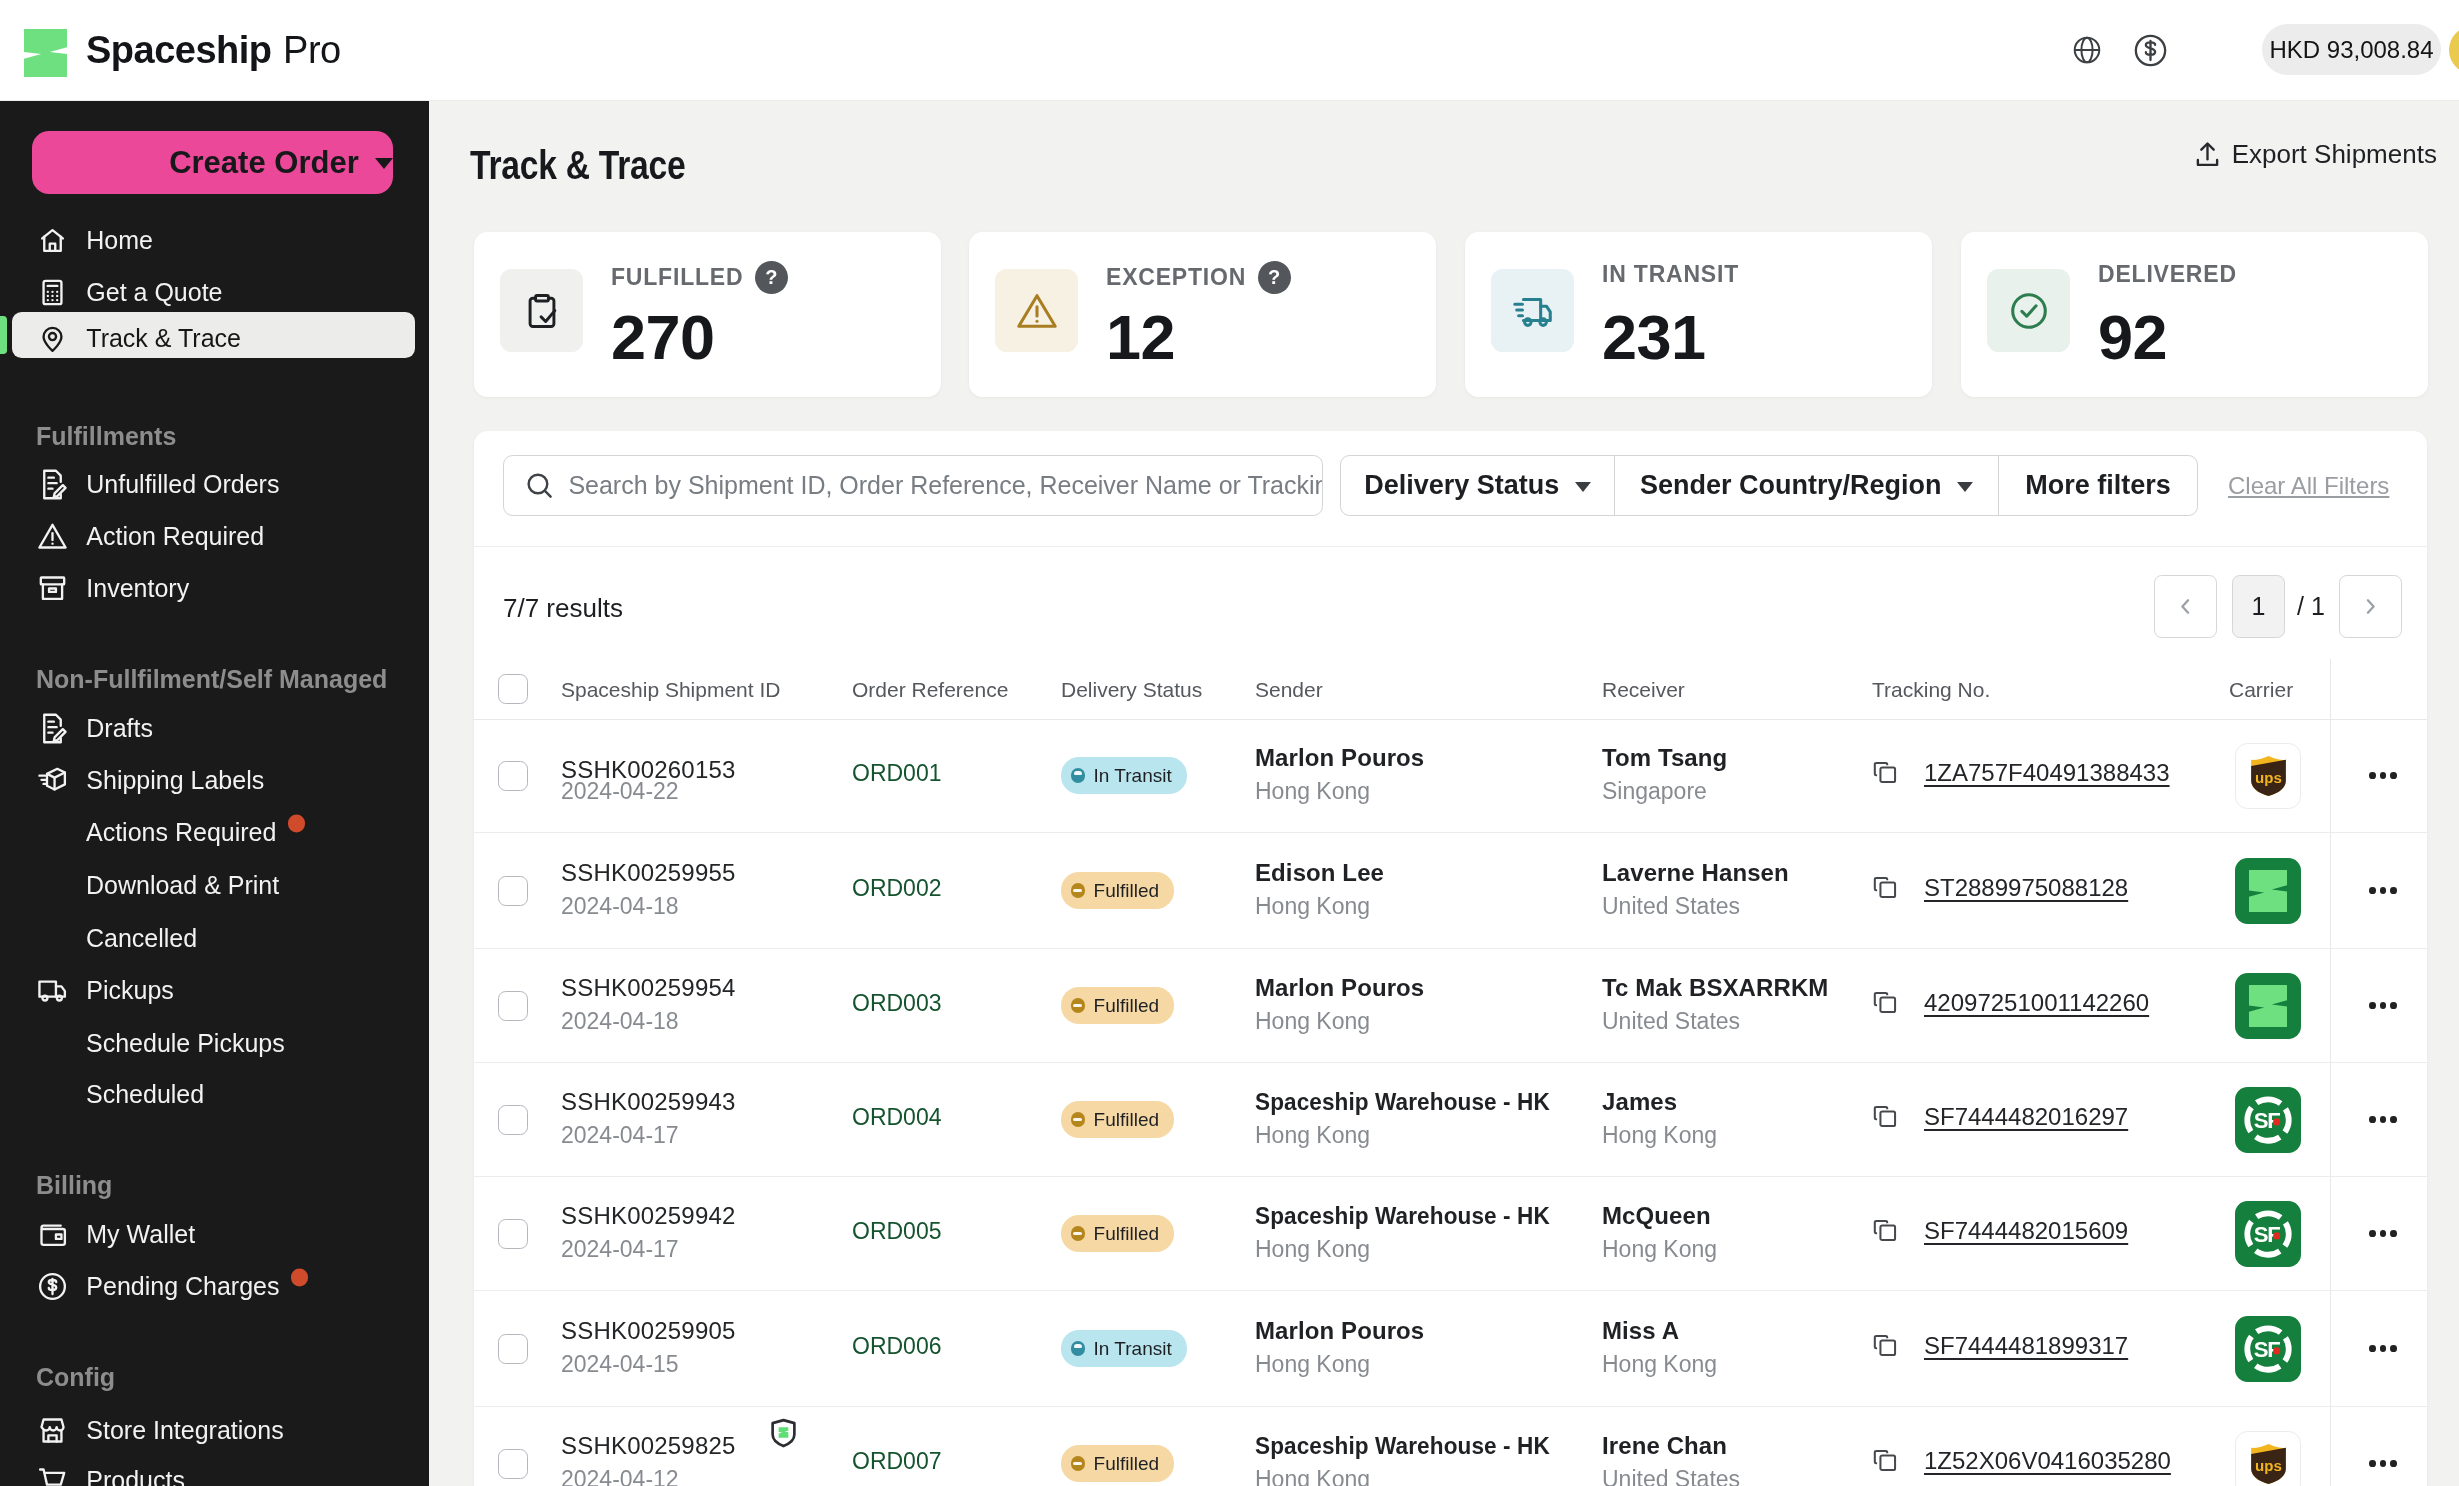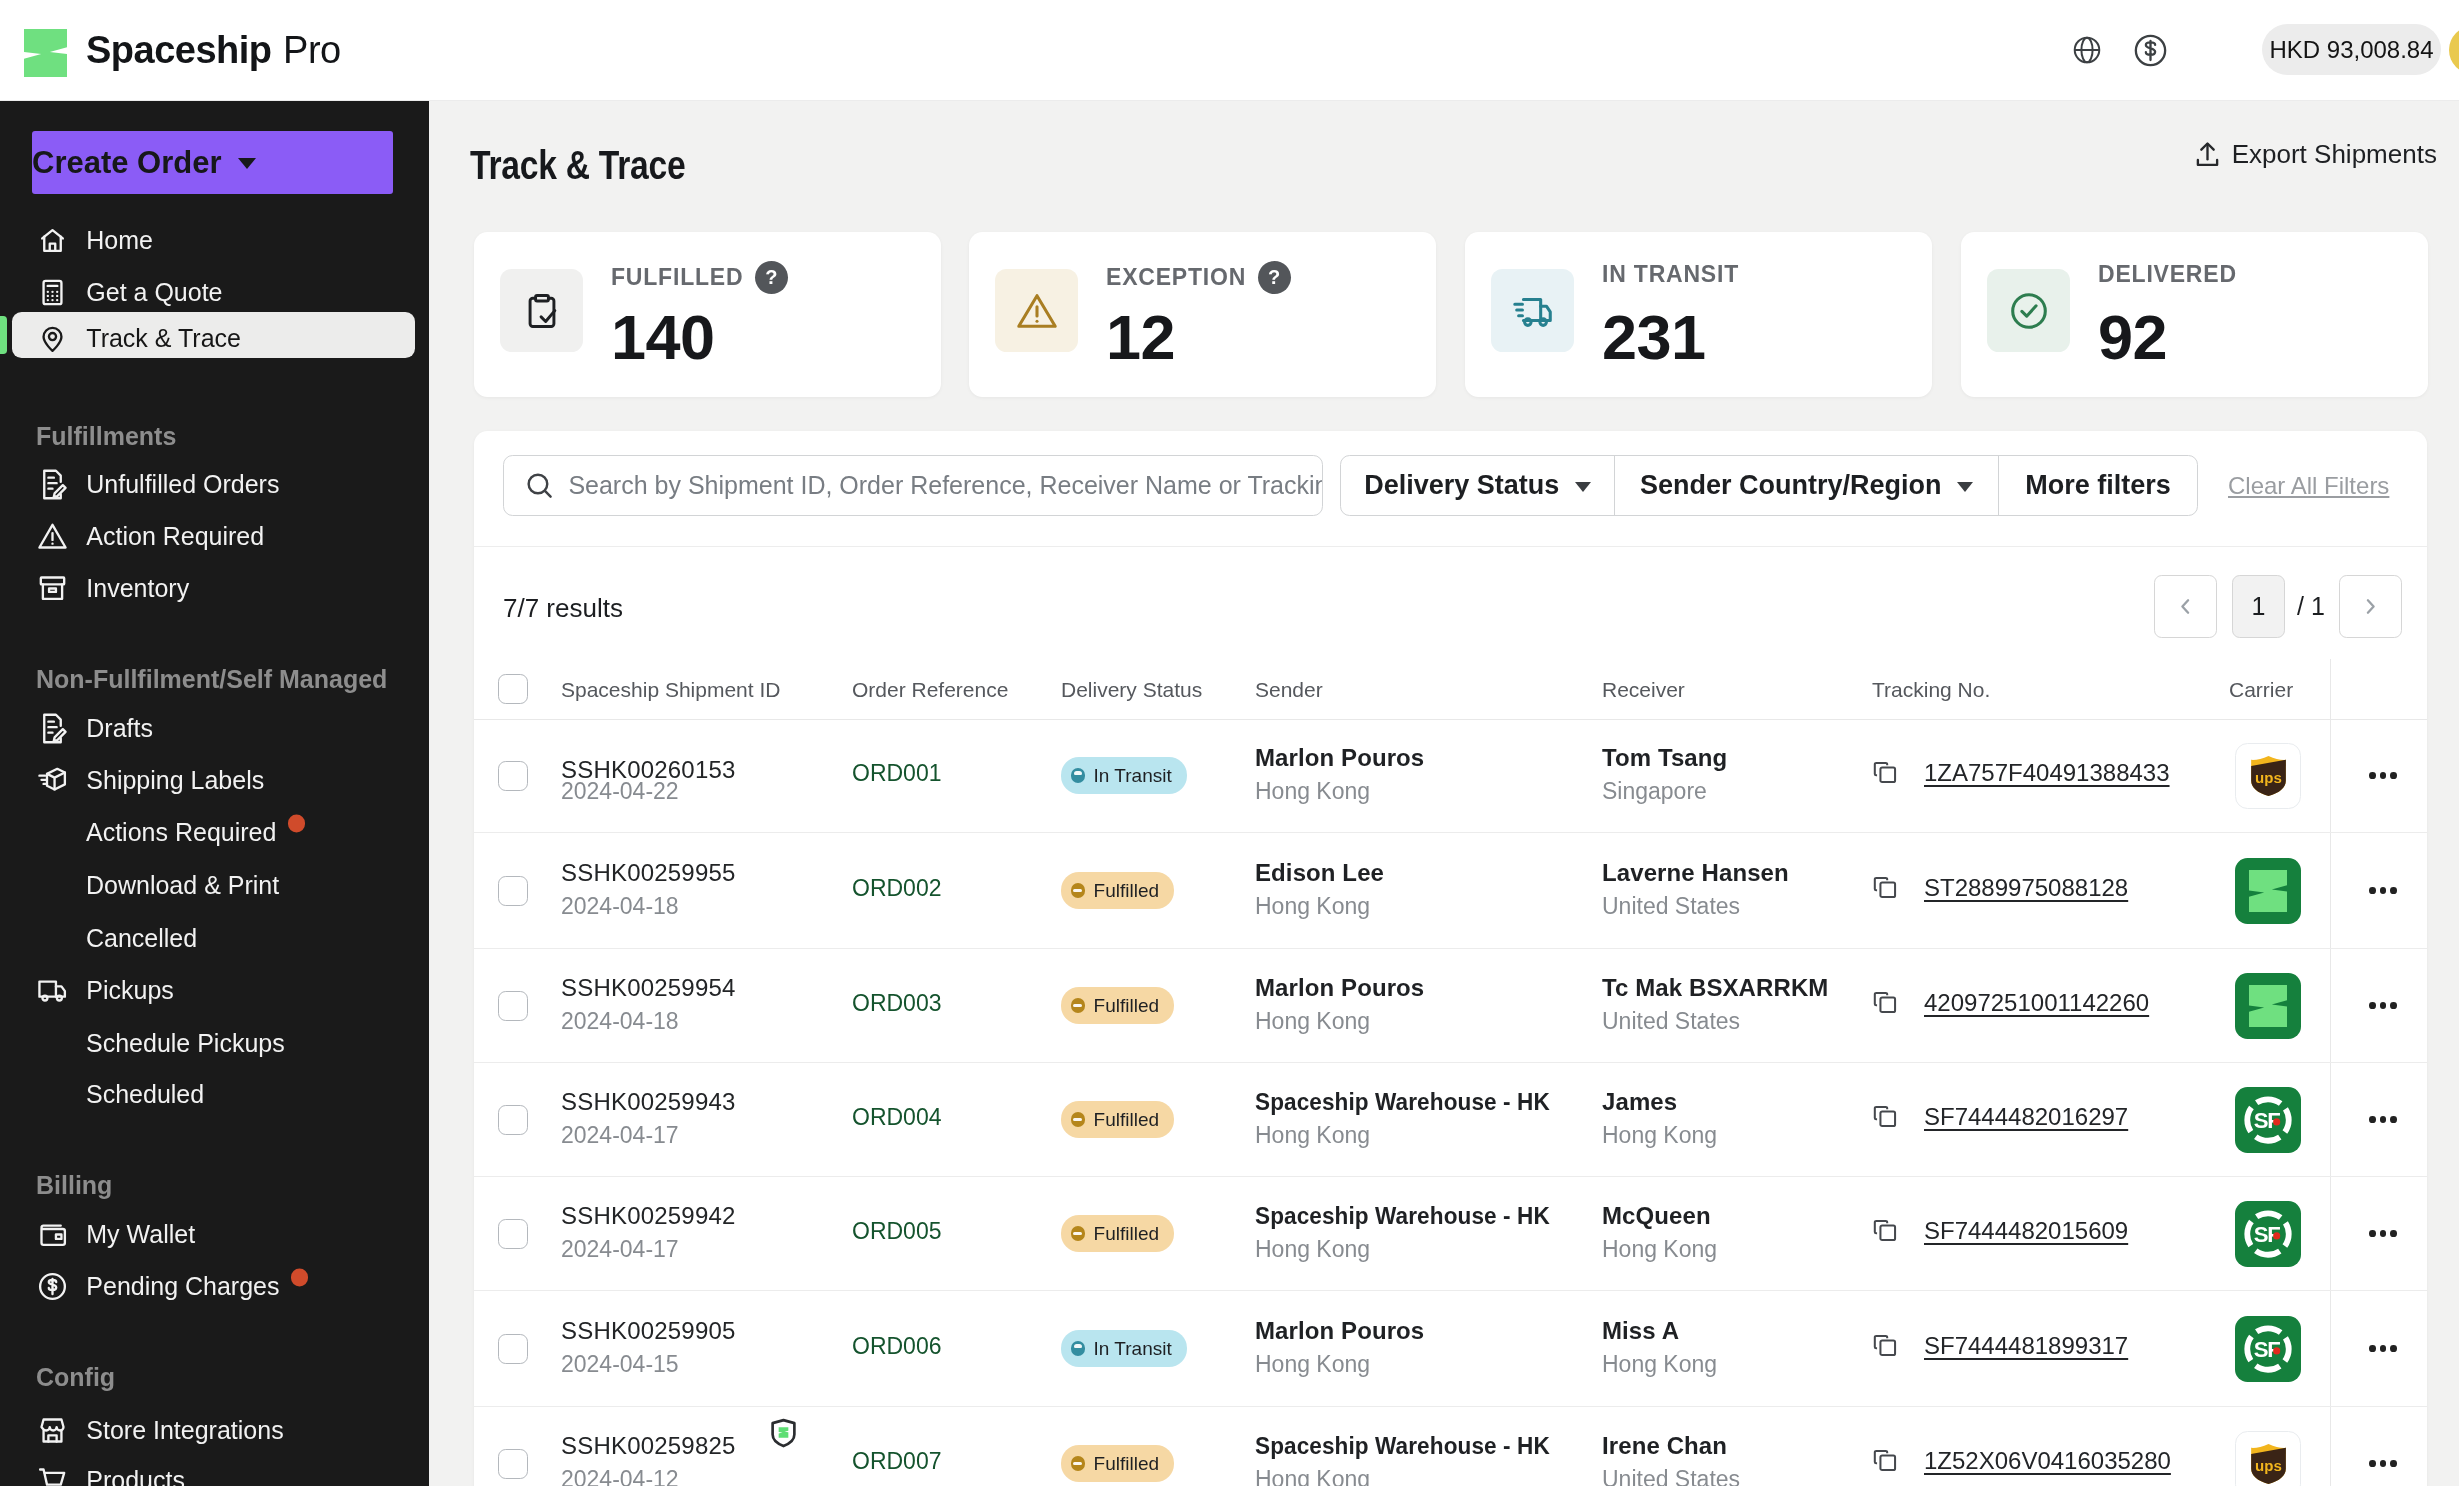--- a/index.html
+++ b/index.html
@@ -7,21 +7,21 @@
 body { font-family:"Liberation Sans", sans-serif; background:#f2f2f1; position:relative; }
 .abs { position:absolute; }
 
 #hdr { position:absolute; left:0; top:0; width:2459px; height:101px; background:#ffffff; border-bottom:1px solid #ececec; z-index:5; }
 #hdr .brand { position:absolute; left:86px; top:29px; font-size:38px; line-height:42px; font-weight:700; color:#131518; letter-spacing:-0.5px; }
 #hdr .brand .pro { font-weight:400; color:#131518; margin-left:11.5px; }
 #hkd { position:absolute; left:2262px; top:24px; width:179px; height:51px; border-radius:26px; background:#ececec; color:#141414; font-size:24px; white-space:nowrap; font-weight:500; display:flex; align-items:center; justify-content:center; }
 #avatar { position:absolute; left:2449px; top:26px; width:48px; height:48px; border-radius:50%; background:#e9c94e; }
 
 #side { position:absolute; left:0; top:101px; width:429px; height:1385px; background:#1a1a1a; z-index:4; }
-#createorder { position:absolute; left:32px; top:30px; width:361px; height:63px; border-radius:3px; background:#8b5cf6; display:flex; align-items:center; justify-content:flex-start; font-size:31px; font-weight:700; color:#17181a; }
+#createorder { position:absolute; left:32px; top:30px; width:361px; height:63px; border-radius:17px; background:#ec4899; display:flex; align-items:center; justify-content:flex-end; font-size:31px; font-weight:700; color:#17181a; }
 #createorder .tri { width:0; height:0; border-left:9.6px solid transparent; border-right:9.6px solid transparent; border-top:11.5px solid #17181a; margin-left:16.3px; margin-top:2.9px; }
 .nav { position:absolute; left:36px; height:52px; display:flex; align-items:center; color:#f2f2f2; font-size:25px; }
 .nav .ic { width:33px; height:33px; margin-right:17.3px; flex:0 0 auto; }
 .nav .noic { margin-left:50px; }
 .navlbl { position:absolute; left:36px; height:52px; display:flex; align-items:center; color:#8d8d8d; font-size:25px; font-weight:700; }
 #selpill { position:absolute; left:11.5px; top:211px; width:403px; height:46px; border-radius:9.6px; background:#ececeb; }
 #selbar { position:absolute; left:0; top:215px; width:6.7px; height:38px; background:#6fe080; border-radius:0 3.8px 3.8px 0; }
 .navsel { color:#161616; z-index:2; }
 .reddot { width:17.3px; height:17.3px; border-radius:50%; background:#d04b2b; margin-left:11.5px; transform:translateY(-8.6px); }
 #h1 { position:absolute; left:470px; top:144px; font-size:41px; line-height:42px; font-weight:700; color:#17191c; letter-spacing:-0.3px; transform:scaleX(0.82); transform-origin:0 0; }
@@ -248,21 +248,21 @@
 
 <div class="scard" style="left:474px">
   <div class="tile" style="background:#f0f0ef">
     <svg width="44" height="44" viewBox="0 0 24 24" fill="none" stroke="#1e2023" stroke-width="1.6" stroke-linecap="round" stroke-linejoin="round">
         <path d="M15.5 5H17a1.5 1.5 0 0 1 1.5 1.5V19A1.5 1.5 0 0 1 17 20.5H7A1.5 1.5 0 0 1 5.5 19V6.5A1.5 1.5 0 0 1 7 5h1.5"></path>
         <rect x="8.5" y="3.5" width="7" height="3" rx="0.8"></rect>
         <path d="M11.5 15.2 14 17.7 19 11.8"></path>
       </svg>
   </div>
   <div class="lbl">FULFILLED<span class="qmark">?</span></div>
-  <div class="num">140</div>
+  <div class="num">270</div>
 </div>
 <div class="scard" style="left:969px">
   <div class="tile" style="background:#f7f1e3">
     <svg width="46" height="46" viewBox="0 0 24 24" fill="none" stroke="#a97e22" stroke-width="1.6" stroke-linecap="round" stroke-linejoin="round">
         <path d="M12 4 21.5 20h-19z"></path>
         <line x1="12" y1="9.8" x2="12" y2="14.6"></line>
         <line x1="12" y1="17.3" x2="12" y2="17.3"></line>
       </svg>
   </div>
   <div class="lbl">EXCEPTION<span class="qmark">?</span></div>

